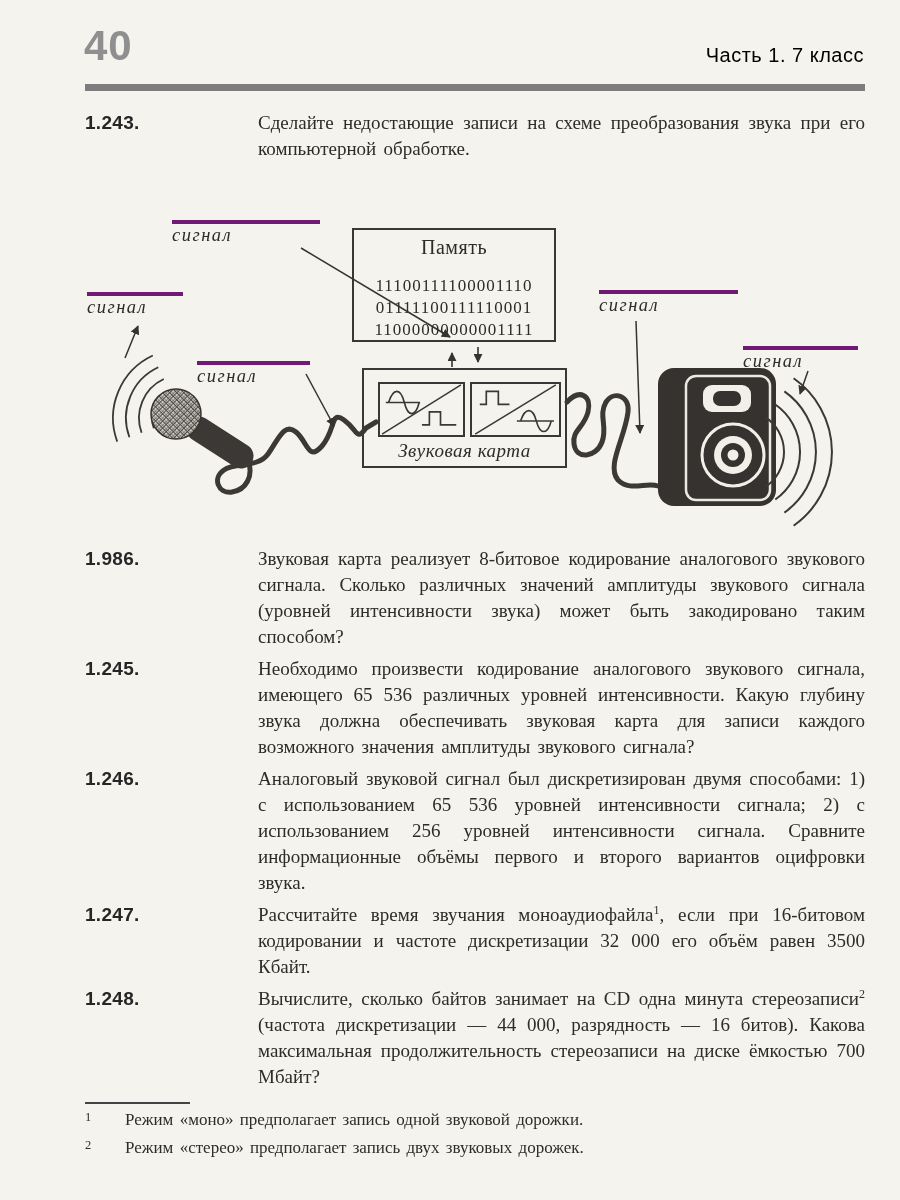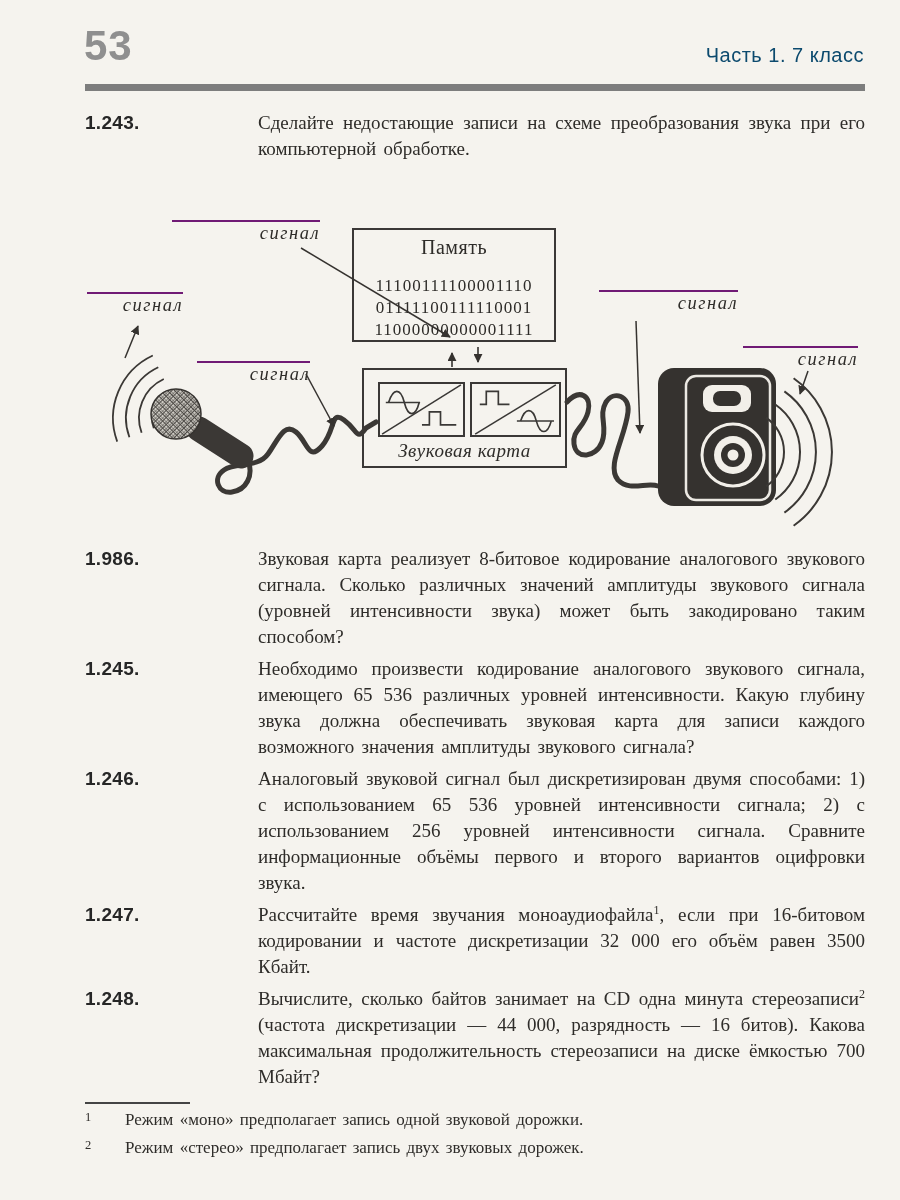--- a/index.html
+++ b/index.html
@@ -15,21 +15,21 @@
   
   header{position:relative;height:92px;}
   .pagenum{
     position:absolute;left:84px;top:22px;
     font-family:"Liberation Sans", sans-serif;
     font-weight:bold;font-size:42px;color:#8f8f8f;letter-spacing:1px;
   }
   .section{
     position:absolute;right:36px;top:44px;
     font-family:"Liberation Sans", sans-serif;
-    font-size:20px;color:#0c4a6e;letter-spacing:0.5px;
+    font-size:20px;color:#000000;letter-spacing:0.5px;
   }
   .hrule{
     position:absolute;left:85px;right:35px;top:84px;height:7px;
     background:#7d7d7d;
   }
 
   
   .ex{display:flex;margin:6px 35px 0 85px;gap:48px;}
   .ex.first{margin-top:18px;}
   .ex .num{
@@ -55,40 +55,40 @@
     text-align:center;font-size:17px;line-height:22px;letter-spacing:1px;
     color:#2e2c29;font-family:"Liberation Serif", serif;
   }
   .bin.firstbin{margin-top:16px;}
   .conv{position:absolute;border:2px solid #3a3836;box-sizing:border-box;background:transparent;}
   .convL{left:14px;top:12px;width:87px;height:55px;}
   .convR{left:106px;top:12px;width:91px;height:55px;}
   .conv svg{display:block;width:100%;height:100%;}
   .sc-label{position:absolute;left:0;right:0;bottom:4px;text-align:center;font-size:19px;letter-spacing:0.5px;}
 
-  .blank{position:absolute;border-top:2px solid #701a75;text-align:right;}
+  .blank{position:absolute;border-top:4px solid #701a75;text-align:left;}
   .blank-label{
     font-style:italic;font-size:18.5px;letter-spacing:1.5px;
     padding-top:1px;color:#2e2c29;
   }
   .overlay{position:absolute;left:0;top:0;width:900px;height:370px;pointer-events:none;}
 
   
   .fnrule{margin:12px 0 4px 85px;width:105px;border-top:2px solid #444;}
   .fn{display:flex;margin:4px 35px 0 85px;font-size:17px;line-height:24px;}
   .fn .fnm{width:40px;flex-shrink:0;font-size:12.5px;position:relative;top:-3px;}
   .fn .fnt{flex:1;word-spacing:2px;}
 </style>
 </head>
 <body>
 
 <div class="page">
 
   <header>
-    <div class="pagenum">53</div>
+    <div class="pagenum">40</div>
     <div class="section">Часть 1. 7 класс</div>
     <div class="hrule"></div>
   </header>
 
   <div class="ex first">
     <span class="num">1.243.</span>
     <div class="txt">Сделайте недостающие записи на схеме преобразования звука при его компьютерной обработке.</div>
   </div>
 
   <div class="diagram">

